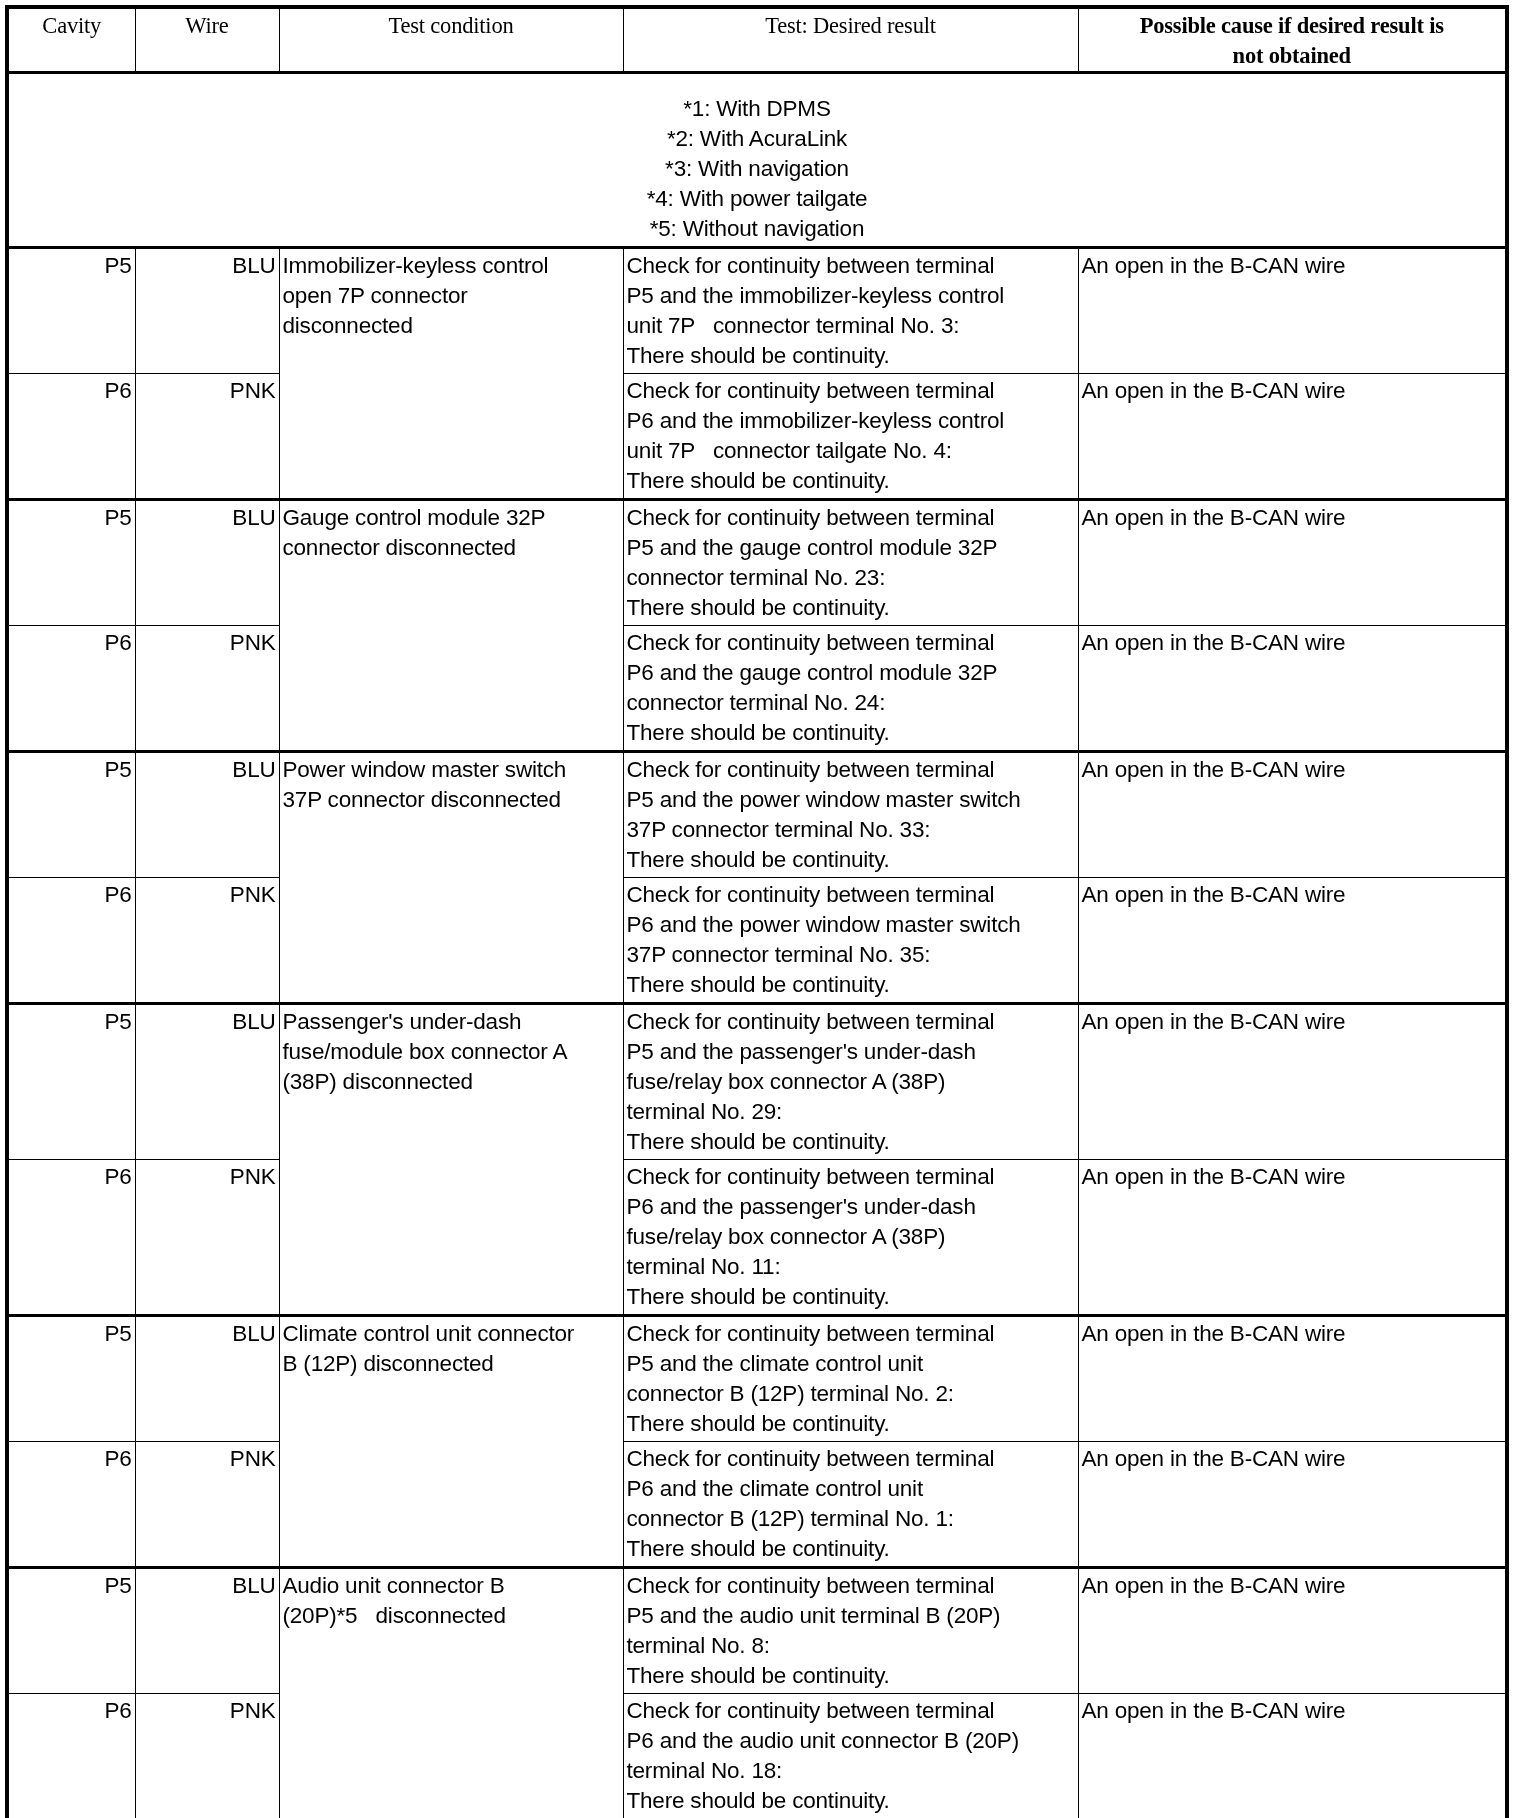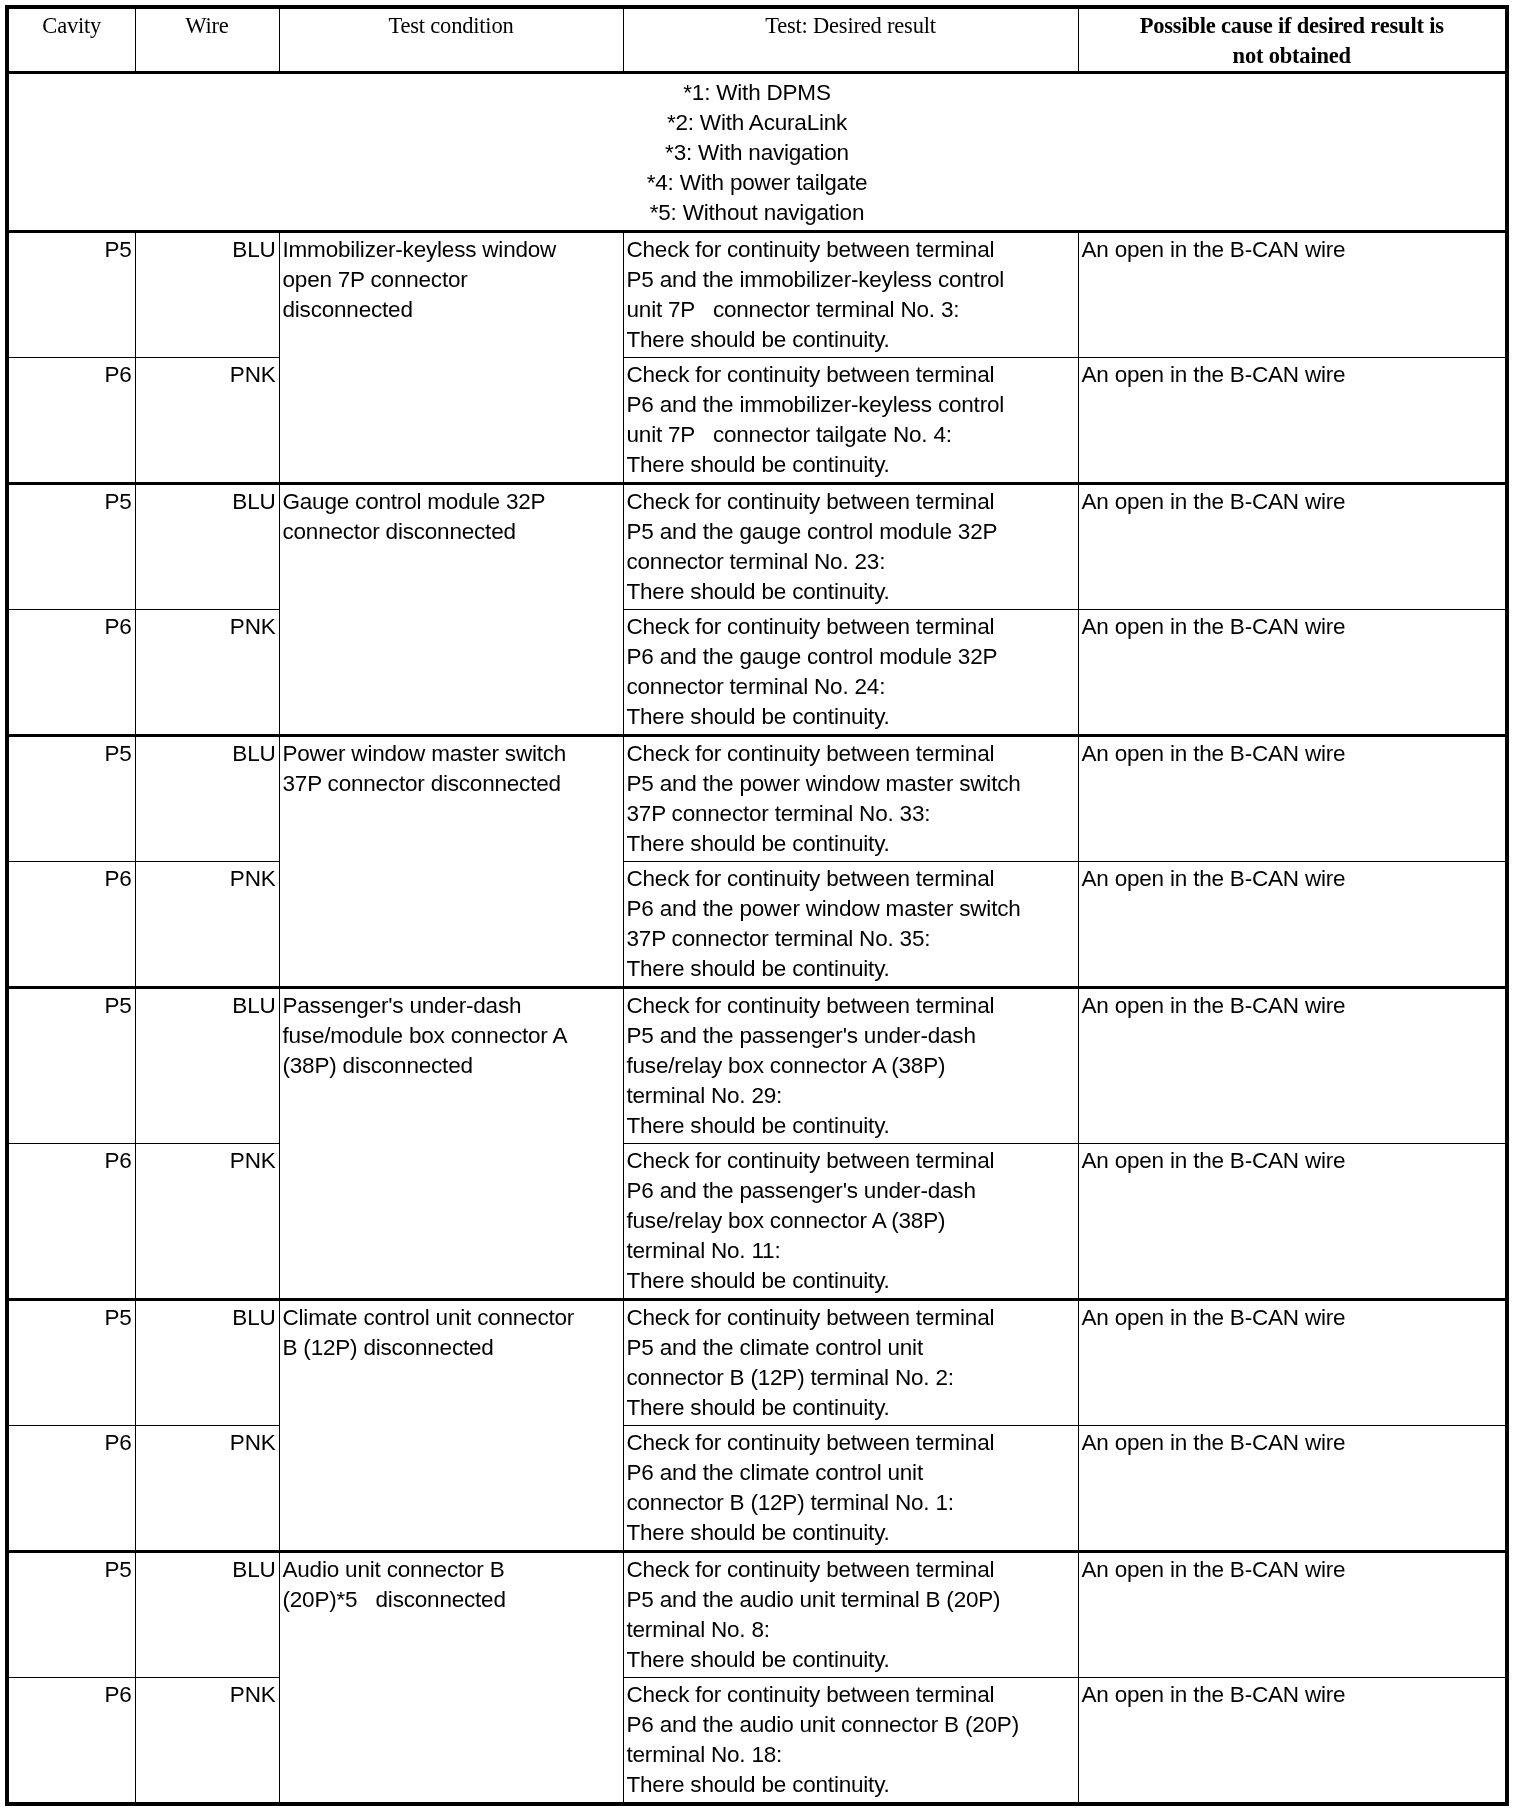--- a/index.html
+++ b/index.html
@@ -22,21 +22,21 @@
     font-weight: normal;
     overflow: hidden;
   }
   col.c1 { width: 128px; }
   col.c2 { width: 144px; }
   col.c3 { width: 344px; }
   col.c4 { width: 455px; }
   col.c5 { width: 429px; }
   tr.head th { height: 60px; text-align: center; font-family: Liberation Serif, serif; }
   tr.head th.bold { font-weight: bold; }
-  tr.notes td { height: 152px; padding-top: 4px; border-top: 3px solid #000; border-bottom: 3px solid #000; }
+  tr.notes td { height: 152px; padding-top: 20px; border-top: 3px solid #000; border-bottom: 3px solid #000; }
   .note { display: block; text-align: center; }
   td.center { text-align: right; }
   tr.grp-top td { border-top: 3px solid #000; }
   tr.r4 td { height: 122px; }
   tr.r5 td { height: 152px; }
   td.cond { white-space: pre-wrap; }
   .line { display: block; white-space: pre; }
 </style>
 </head>
 <body>
@@ -65,21 +65,21 @@
         <span class="note">*1: With DPMS</span>
         <span class="note">*2: With AcuraLink</span>
         <span class="note">*3: With navigation</span>
         <span class="note">*4: With power tailgate</span>
         <span class="note">*5: Without navigation</span>
       </td>
     </tr>
   <tr class="r4 grp-top">
         <td class="center">P5</td>
         <td class="center">BLU</td>
-        <td class="cond" rowspan="2"><span class="line">Immobilizer-keyless window</span><span class="line">open 7P connector</span><span class="line">disconnected</span></td>
+        <td class="cond" rowspan="2"><span class="line">Immobilizer-keyless control</span><span class="line">open 7P connector</span><span class="line">disconnected</span></td>
         <td>
           <span class="line">Check for continuity between terminal</span>
           <span class="line">P5 and the immobilizer-keyless control</span>
           <span class="line">unit 7P   connector terminal No. 3:</span>
           <span class="line">There should be continuity.</span>
         </td>
         <td>An open in the B-CAN wire</td>
       </tr>
       <tr class="r4">
         <td class="center">P6</td>

